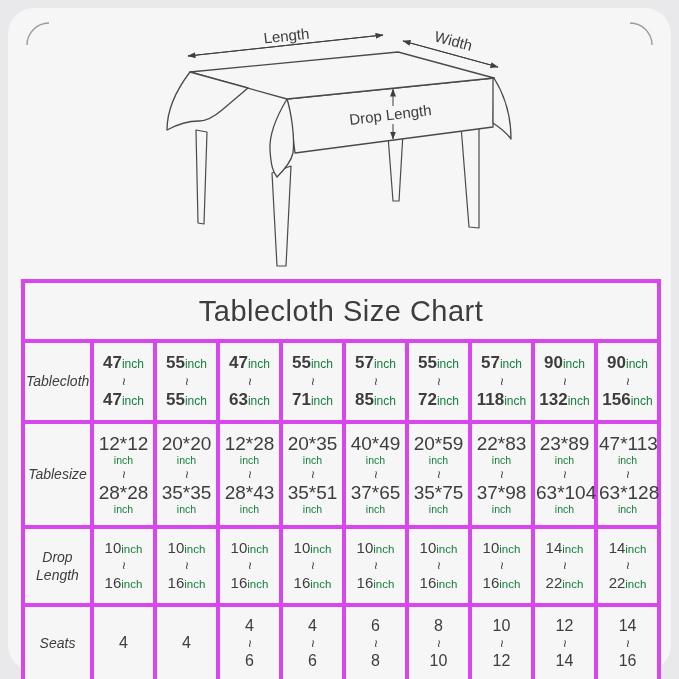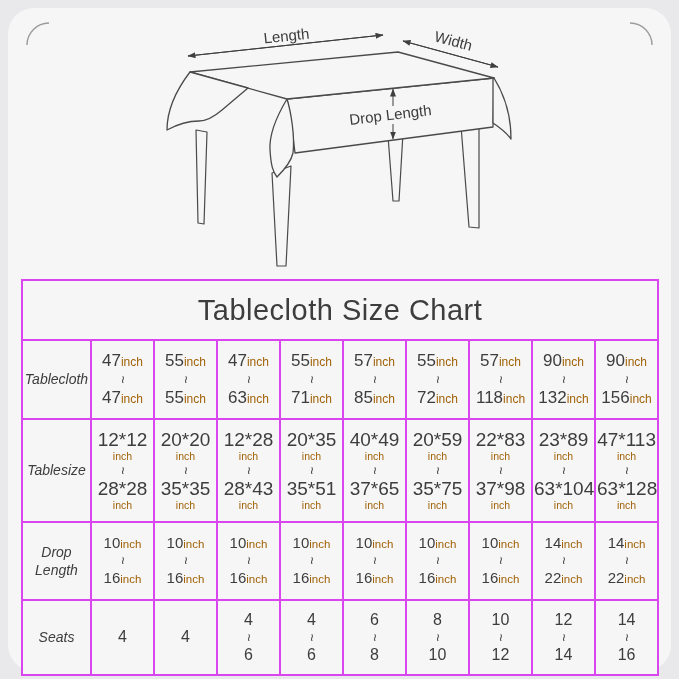--- a/index.html
+++ b/index.html
@@ -21,34 +21,34 @@
   table.size-chart {
     position:absolute; left:21px; top:279px; width:636px;
     border-collapse:collapse; table-layout:fixed;
     background:#f6f6f7;
     border-top:2px solid #4c4c4c;
     border-bottom:2px solid #4c4c4c;
     border-left:1px solid #7d7d7d;
     border-right:1px solid #7d7d7d;
   }
   table.size-chart td {
-    border:2px solid #d946ef;
+    border:4px solid #d946ef;
     text-align:center; vertical-align:middle;
     color:#3d3d3d; padding:10px 1px;
   }
   td.chart-title { height:60px; font-size:29px; color:#414141; letter-spacing:.5px; }
   .row-0 td { height:78px; }
   .row-1 td { height:90px; }
   .row-2 td { height:78px; }
   .row-3 td { height:66px; }
   td.row-label { font-size:14px; color:#2f2f2f; line-height:1.3; padding:2px 5px;font-style:italic; }
   .line { display:block; white-space:nowrap; }
   .num { color:#3d3d3d; }
-  .unit { color:#a16207; }
-  .row-0 .num { font-size:17px; } .row-0 .unit { font-size:12px; }
+  .unit { color:#15803d; }
+  .row-0 .num { font-size:17px;font-weight:bold; } .row-0 .unit { font-size:12px; }
   .row-1 .num { font-size:19px; line-height:1.1; }
   .row-1 .unit { display:block; font-size:10.5px; line-height:1.05; }
   .row-2 .num { font-size:15px; } .row-2 .unit { font-size:11.5px; }
   .row-3 .num { font-size:16px; }
   .tilde {
     display:block; height:11px; line-height:11px; margin:3px 0;
     transform:rotate(90deg);
     font-size:14px; color:#4a4a4a;
   }
 </style>

